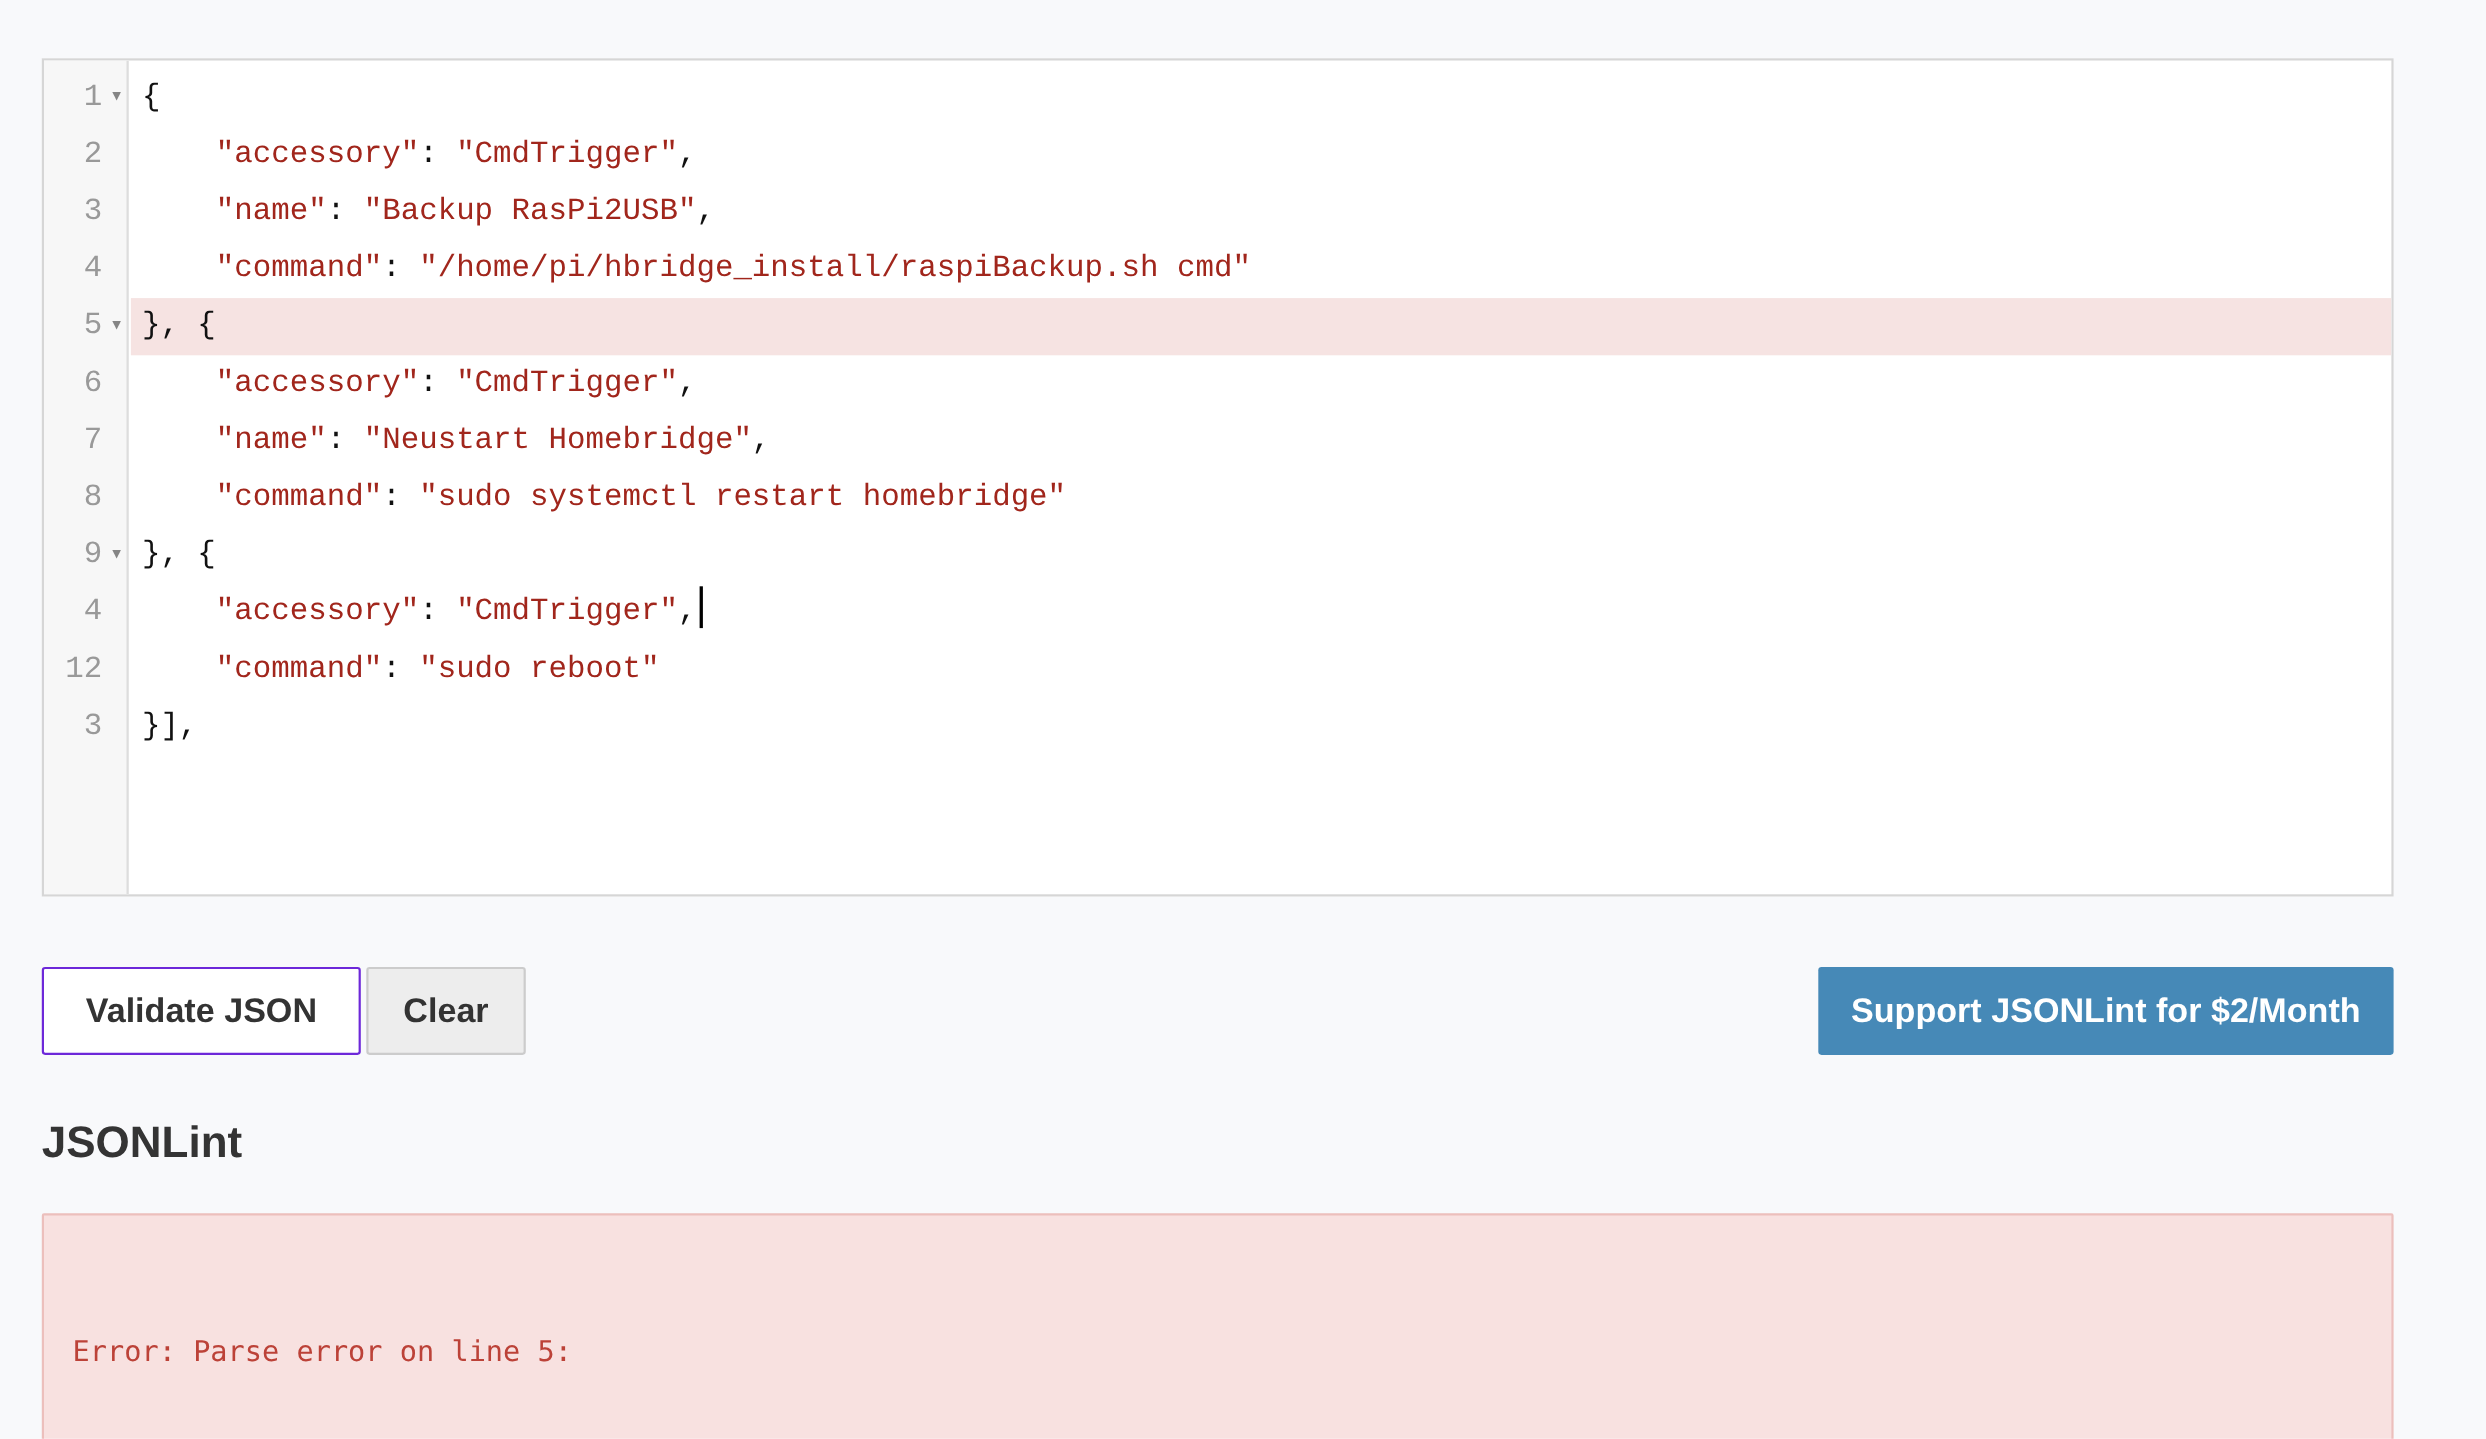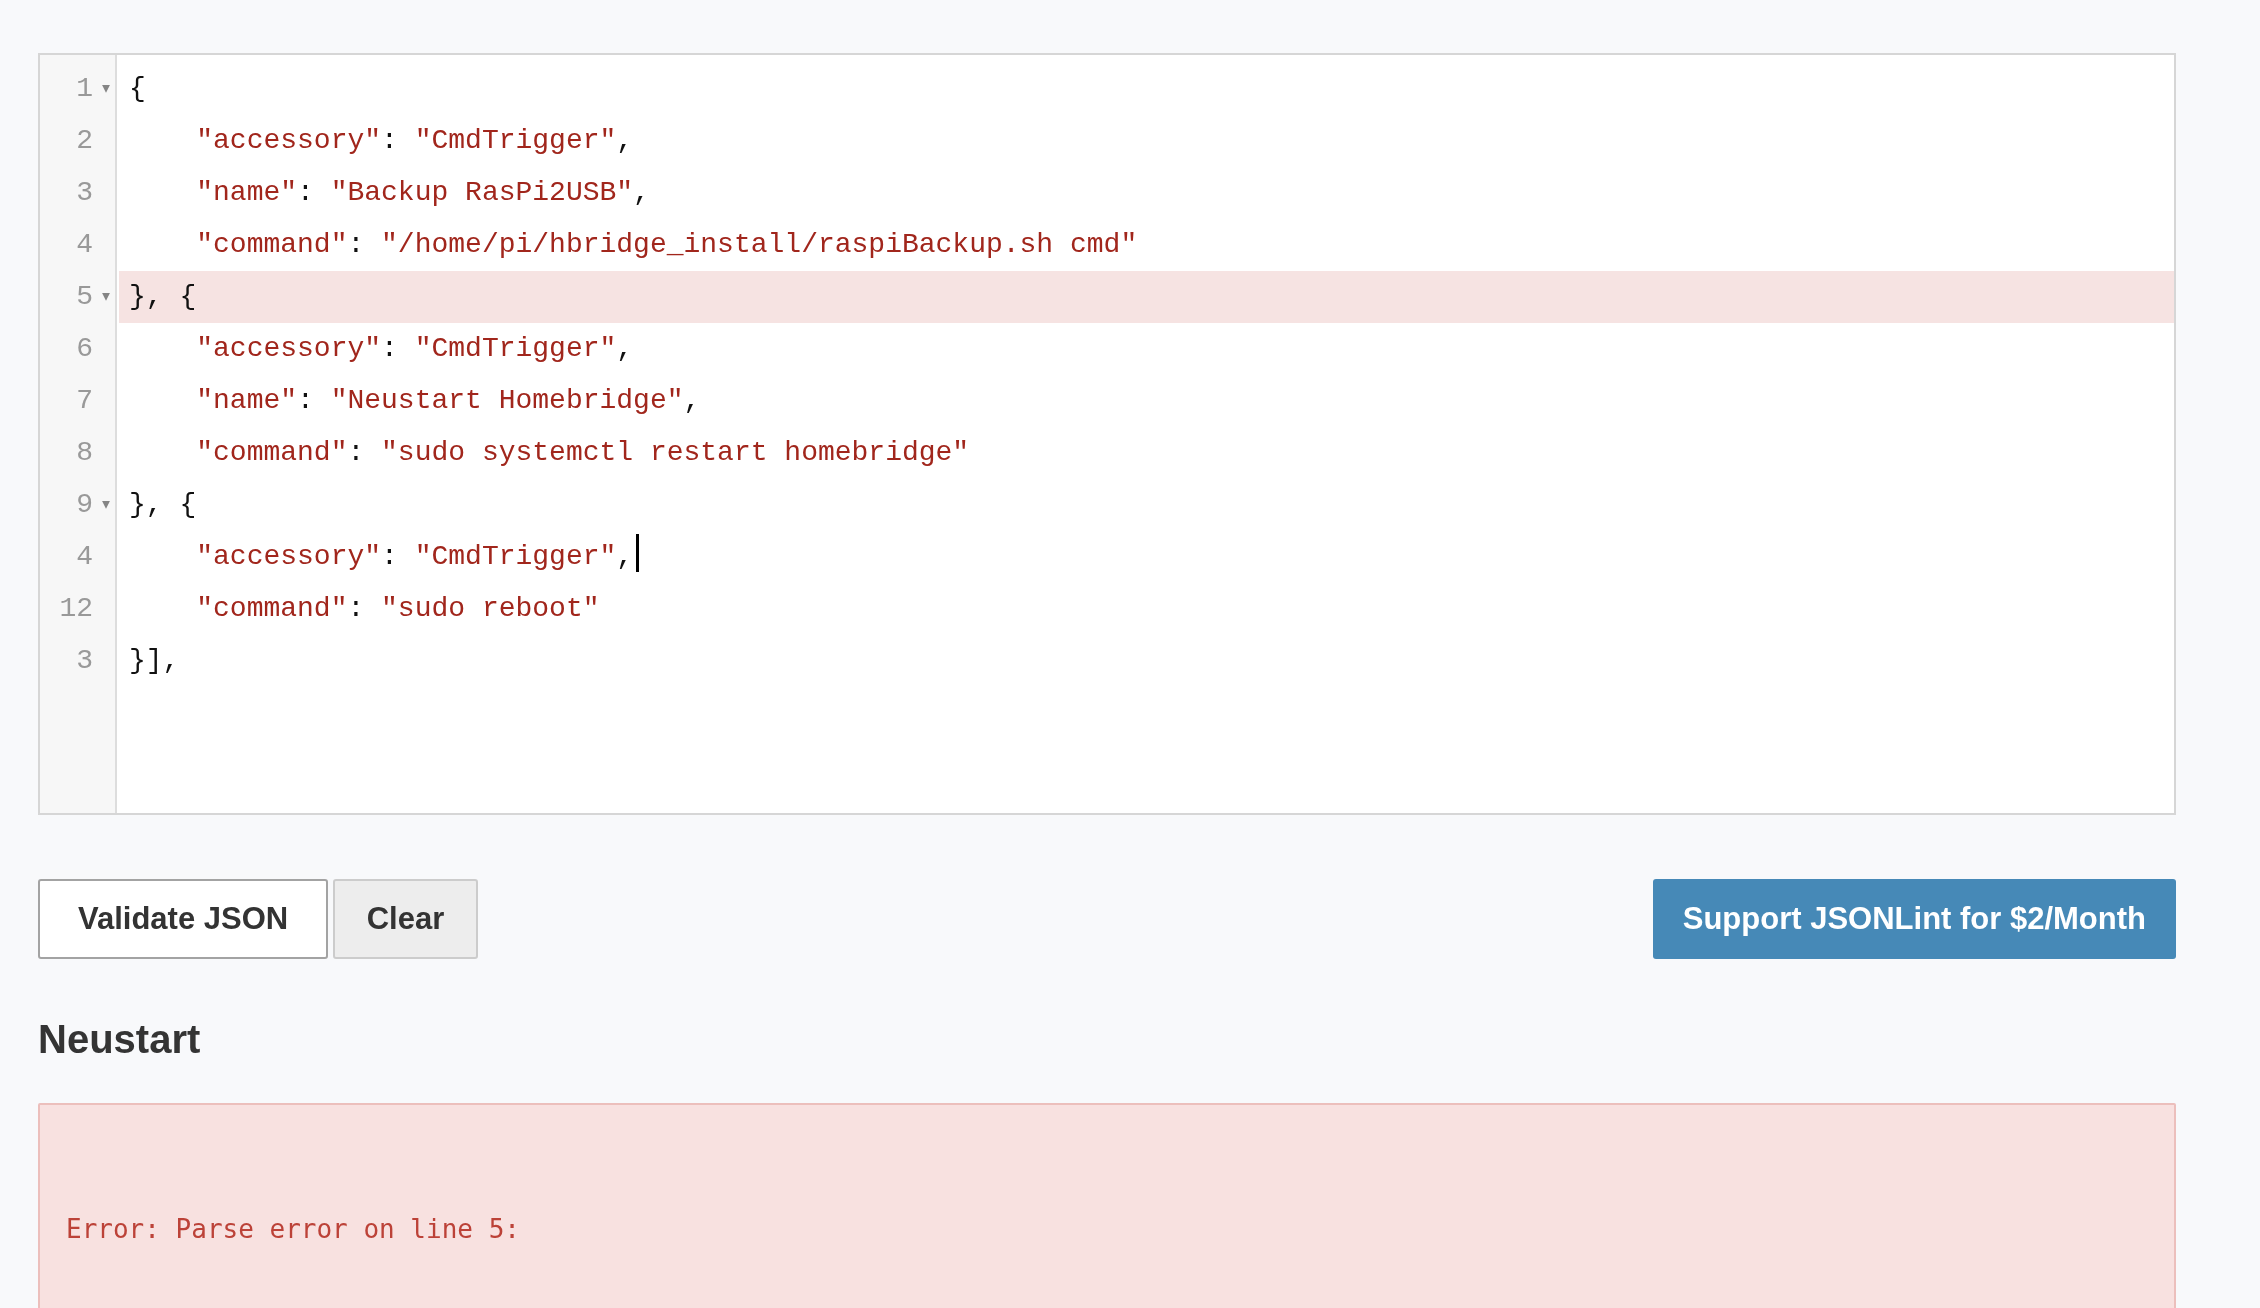--- a/index.html
+++ b/index.html
@@ -38,21 +38,21 @@
   .caret {
     display:inline-block; width:3px; height:38px; background:#000;
     vertical-align:-8px; margin-left:3px;
   }
 
   
   .toolbar { position:relative; margin-top:64px; height:80px; }
   .btn {
     display:inline-block; height:80px; line-height:76px;
     font-size:31px; font-weight:bold; color:#333;
-    border:2px solid #a3a3a3; border-radius:3px; background:#fff;
+    border:2px solid #6d28d9; border-radius:3px; background:#fff;
     padding:0 38px; cursor:pointer; vertical-align:top;
   }
   .btn.clear { background:#ededed; border-color:#ccc; padding:0 32px; }
   .btn.support {
     position:absolute; right:0; top:0;
     background:var(--support-color,#4689b7); border:none; color:#fff;
     line-height:80px; padding:0 30px;
   }
 
   
@@ -162,21 +162,21 @@
         </div>
       </div>
   </div>
 
   <div class="toolbar">
     <button class="btn validate">Validate JSON</button>
     <button class="btn clear">Clear</button>
     <button class="btn support">Support JSONLint for $2/Month</button>
   </div>
 
-  <div class="results-heading">Neustart</div>
+  <div class="results-heading">JSONLint</div>
 
   <div class="error-box">
     <div>Error: Parse error on line 5:</div>
     
     
     
   </div>
 
 </div>
 

